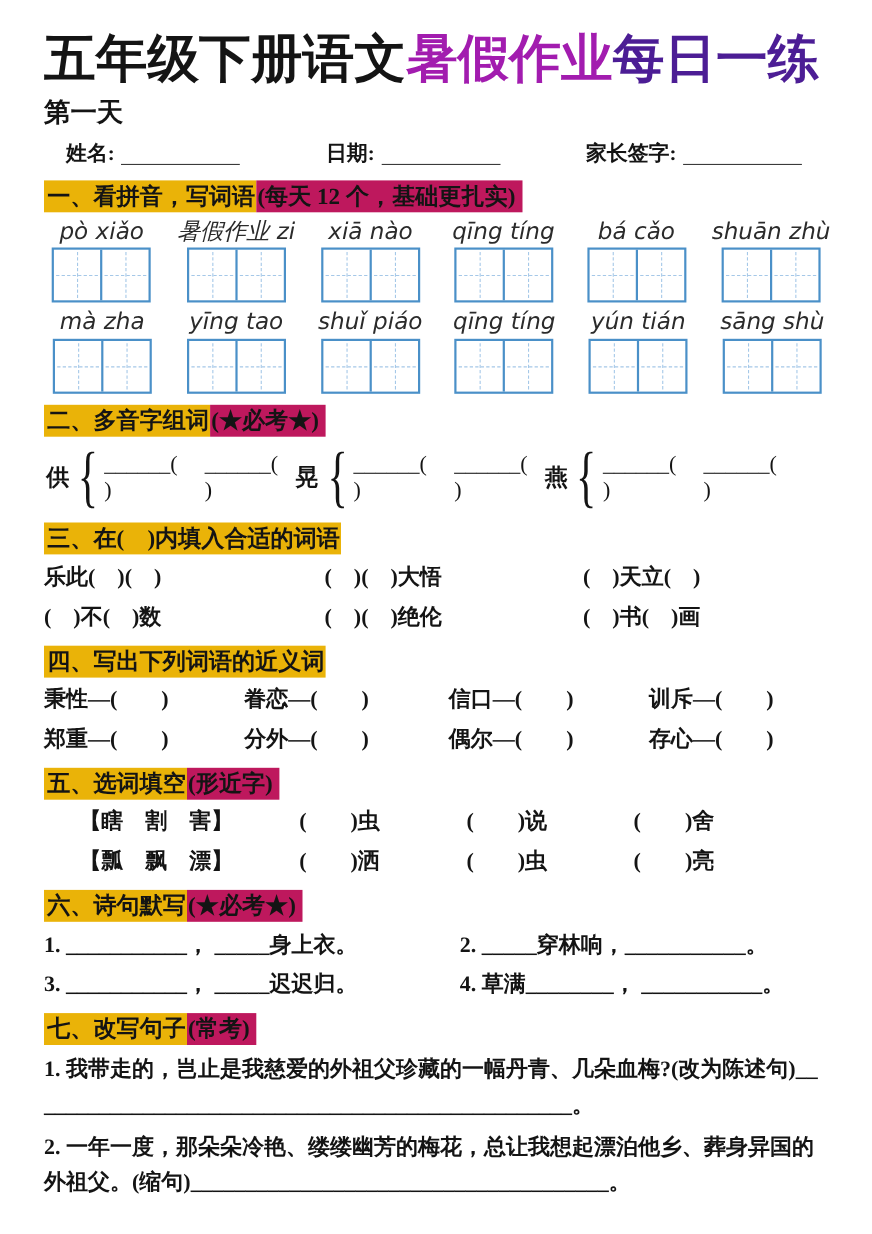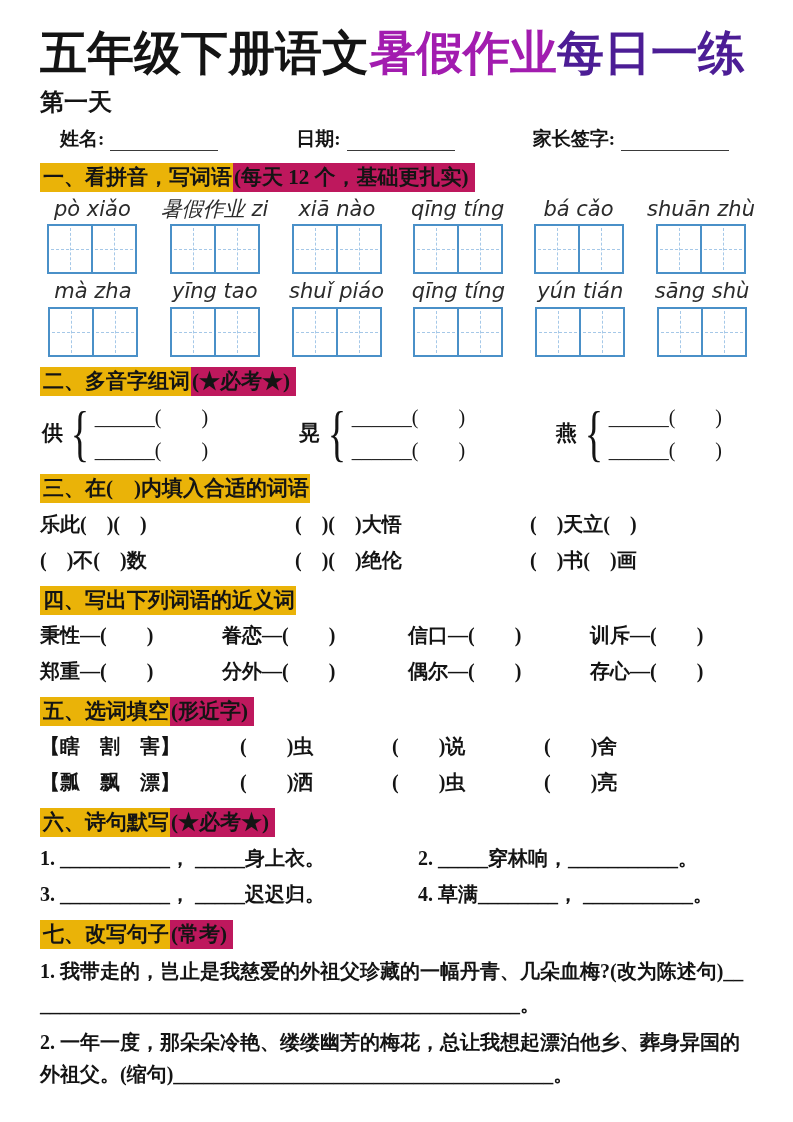--- a/index.html
+++ b/index.html
@@ -25,21 +25,21 @@
   .title .t-blue { color: #4c1d95; font-family: Liberation Mono, monospace; }
   .subtitle {
     text-align: left; font-size: 24px; font-weight: 700;
     margin-top: 3px; line-height: 1.2;
   }
   
   .info-row {
     display: flex; margin: 10px 0 0 20px;
     font-size: 19px; font-weight: 700; line-height: 1.4;
   }
-  .info-item { display: flex; align-items: center; }
+  .info-item { display: flex; align-items: flex-start; }
   .info-item + .info-item { margin-left: 78px; }
   .uline {
     display: inline-block; width: 108px; height: 1.2em;
     border-bottom: 1.6px solid #3a3a3a; margin-left: 6px;
   }
   
   .sec-h {
     margin-top: 9px; font-size: 21px; font-weight: 700;
     line-height: 1.45; white-space: pre-wrap;
   }
@@ -74,28 +74,28 @@
   .s2-row {
     display: flex; margin: 6px 0 0 2px; width: 680px;
     justify-content: space-between;
   }
   .s2-entry { display: flex; align-items: center; }
   .s2-char { font-size: 21px; font-weight: 700; margin-right: 2px; }
   .s2-brace {
     font-size: 62px; font-weight: 400; line-height: 1;
     transform: scaleX(0.62); display: inline-block;
   }
-  .s2-lines { display: flex; flex-direction: column; gap: 9px; }
+  .s2-lines { display: flex; flex-direction: row; gap: 9px; }
   .s2-line { font-size: 20px; white-space: pre-wrap; line-height: 1.2; }
   
   .t-row { display: grid; margin-top: 5px; font-size: 20px;
            line-height: 1.55; white-space: pre-wrap; font-weight: 600; }
   .s3-row { grid-template-columns: 255px 235px 1fr; }
   .s4-row { grid-template-columns: 182px 186px 182px 1fr; }
-  .s5-row { grid-template-columns: 200px 152px 152px 1fr; }
+  .s5-row { grid-template-columns: 200px 152px 152px 1fr; margin-left: 32px; }
   .s6-row { grid-template-columns: 378px 1fr; }
   
   .s7-q {
     margin-top: 6px; font-size: 20px; line-height: 1.62;
     font-weight: 600; white-space: pre-wrap;
     overflow-wrap: anywhere; word-break: break-all; width: 713px;
   }
 </style>
 </head>
 <body>

